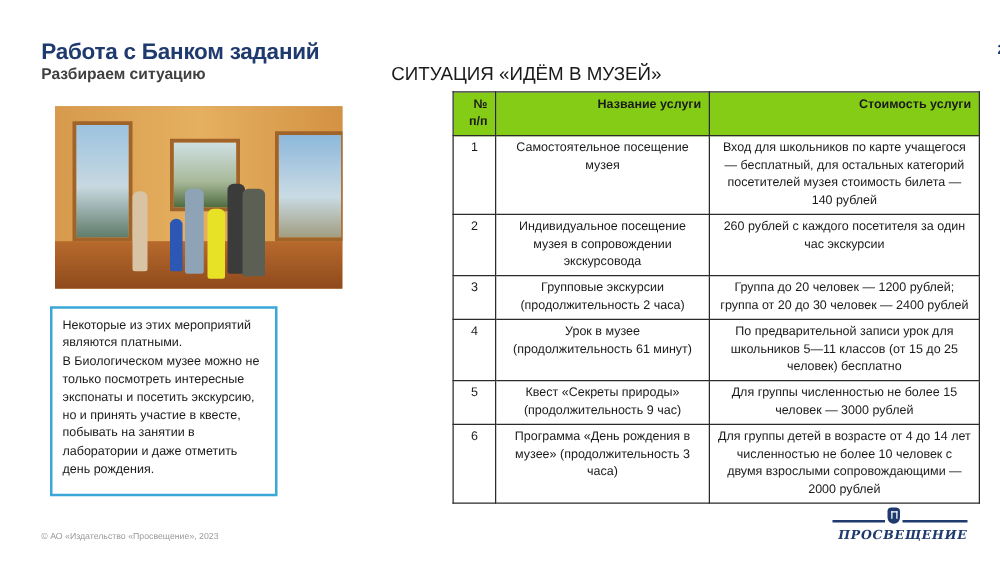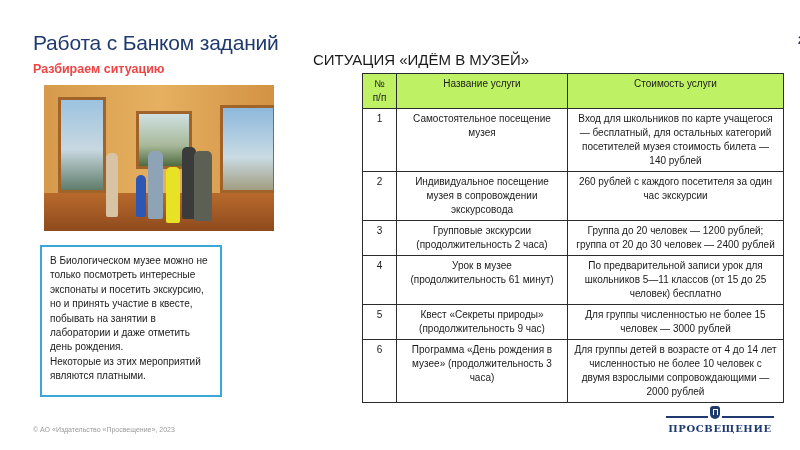--- a/index.html
+++ b/index.html
@@ -1,51 +1,51 @@
 <!DOCTYPE html>
 <html><head>
 <meta charset="utf-8">
 <style>
   * { box-sizing: border-box; margin: 0; padding: 0; }
   html, body { width: 800px; height: 450px; overflow: hidden; background: #ffffff; }
   body { position: relative; font-family: "Liberation Sans", "DejaVu Sans", sans-serif; color: #1a1a1a; }
 
-  .title { position: absolute; left: 33px; top: 31px; font-size: 21px; font-weight: normal; color: #1f3a6e; letter-spacing: -0.2px; }
-  .subtitle { position: absolute; left: 33px; top: 62px; font-size: 12.5px; font-weight: bold; color: #ef4444; }
+  .title { position: absolute; left: 33px; top: 31px; font-size: 18px; font-weight: bold; color: #1f3a6e; letter-spacing: -0.2px; }
+  .subtitle { position: absolute; left: 33px; top: 52px; font-size: 12.5px; font-weight: bold; color: #404040; }
   .page-num { position: absolute; left: 798px; top: 34px; font-size: 11px; font-weight: bold; color: #1f3a6e; }
 
   .photo { position: absolute; left: 44px; top: 85px; width: 230px; height: 146px; overflow: hidden; background: #c98a3e; }
   .photo .floor { position: absolute; left: 0; top: 108px; width: 230px; height: 38px; background: linear-gradient(#b86a2c, #8e4a1d); }
   .photo .wall { position: absolute; left: 0; top: 0; width: 230px; height: 108px; background: linear-gradient(90deg, #d79a4d, #e5b060 50%, #d39244); }
   .photo .win { position: absolute; border: 3px solid #a0642a; }
   .photo .win.l { left: 14px; top: 12px; width: 48px; height: 96px; background: linear-gradient(#9cc3e0, #c8d8e0 55%, #5f7c6a); }
   .photo .win.c { left: 92px; top: 26px; width: 56px; height: 58px; background: linear-gradient(#cfe0e3, #a8b99a 60%, #4e6b3f); }
   .photo .win.r { left: 176px; top: 20px; width: 56px; height: 88px; background: linear-gradient(#8db8db, #c9dbe4 60%, #a19d80); }
   .photo .person { position: absolute; border-radius: 5px 5px 2px 2px; }
 
   .info-box { position: absolute; left: 40px; top: 245px; width: 182px; height: 152px; border: 2px solid #3aa7d8; padding: 7px 8px; }
   .info-box p { font-size: 10px; line-height: 14.4px; color: #1a1a1a; }
 
   .situation-title { position: absolute; left: 313px; top: 51px; font-size: 15px; font-weight: normal; color: #1a1a1a; }
 
   table.services { position: absolute; left: 362px; top: 73px; width: 422px; border-collapse: collapse; font-size: 10px; line-height: 14px; }
   table.services th, table.services td { border: 1.5px solid #2b2b2b; padding: 3px 6px; vertical-align: top; text-align: center; }
-  table.services th { background: #bef264; font-weight: normal; text-align: center; }
+  table.services th { background: #84cc16; font-weight: bold; text-align: right; }
   table.services td.num { text-align: center; }
   .col-num { width: 34px; }
   .col-name { width: 171px; }
 
   .copyright { position: absolute; left: 33px; top: 426px; font-size: 7px; color: #9a9a9a; }
   .logo { position: absolute; left: 666px; top: 406px; width: 108px; height: 32px; }
   .logo .line { position: absolute; top: 10px; height: 1.5px; background: #1f3a6e; }
   .logo .line.l { left: 0; width: 42px; }
   .logo .line.r { left: 56px; width: 52px; }
   .logo .shield { position: absolute; left: 44px; top: 0; width: 10px; height: 13px; background: #1f3a6e; border-radius: 3px 3px 5px 5px; }
   .logo .shield::after { content: ""; position: absolute; left: 3px; top: 3px; width: 3px; height: 5px; border: 1px solid #fff; border-bottom: none; }
-  .logo .word { position: absolute; left: 0; top: 17px; width: 108px; text-align: center; font-family: "DejaVu Serif", "Liberation Serif", serif; font-weight: bold; font-size: 10px; letter-spacing: 0.6px; color: #1f3a6e; }
+  .logo .word { position: absolute; left: 0; top: 17px; width: 108px; text-align: right; font-family: "DejaVu Serif", "Liberation Serif", serif; font-weight: bold; font-size: 10px; letter-spacing: 0.6px; color: #1f3a6e; font-style: italic; }
 </style>
 </head>
 <body>
 
 <div class="title">Работа с Банком заданий</div>
 <div class="subtitle">Разбираем ситуацию</div>
 <div class="page-num">21</div>
 
 <div class="photo">
   <div class="wall"></div>
@@ -55,22 +55,22 @@
   <div class="win r"></div>
   <div class="person" style="left:62px;top:68px;width:12px;height:64px;background:#d9c3a5;"></div>
   <div class="person" style="left:92px;top:90px;width:10px;height:42px;background:#2c57b5;"></div>
   <div class="person" style="left:104px;top:66px;width:15px;height:68px;background:#8fa3b6;"></div>
   <div class="person" style="left:122px;top:82px;width:14px;height:56px;background:#e8e226;"></div>
   <div class="person" style="left:138px;top:62px;width:14px;height:72px;background:#3b3b3b;"></div>
   <div class="person" style="left:150px;top:66px;width:18px;height:70px;background:#5c5f54;"></div>
 </div>
 
 <div class="info-box">
+  <p>Некоторые из этих мероприятий являются платными.</p>
   <p>В Биологическом музее можно не только посмотреть интересные экспонаты и посетить экскурсию, но и принять участие в квесте, побывать на занятии в лаборатории и даже отметить день рождения.</p>
-  <p>Некоторые из этих мероприятий являются платными.</p>
 </div>
 
 <div class="situation-title">СИТУАЦИЯ «ИДЁМ В МУЗЕЙ»</div>
 
 <table class="services">
   <thead>
     <tr>
       <th class="col-num">№ п/п</th>
       <th class="col-name">Название услуги</th>
       <th>Стоимость услуги</th>

